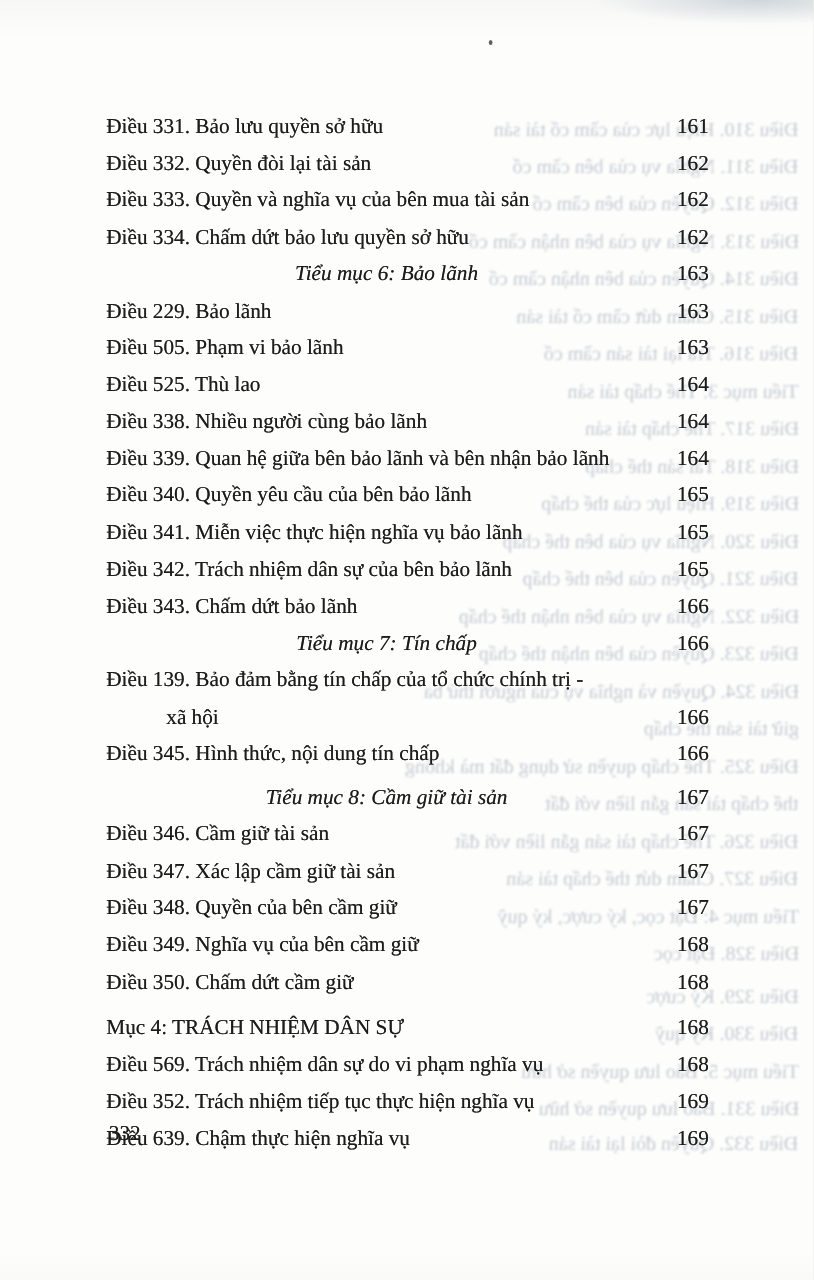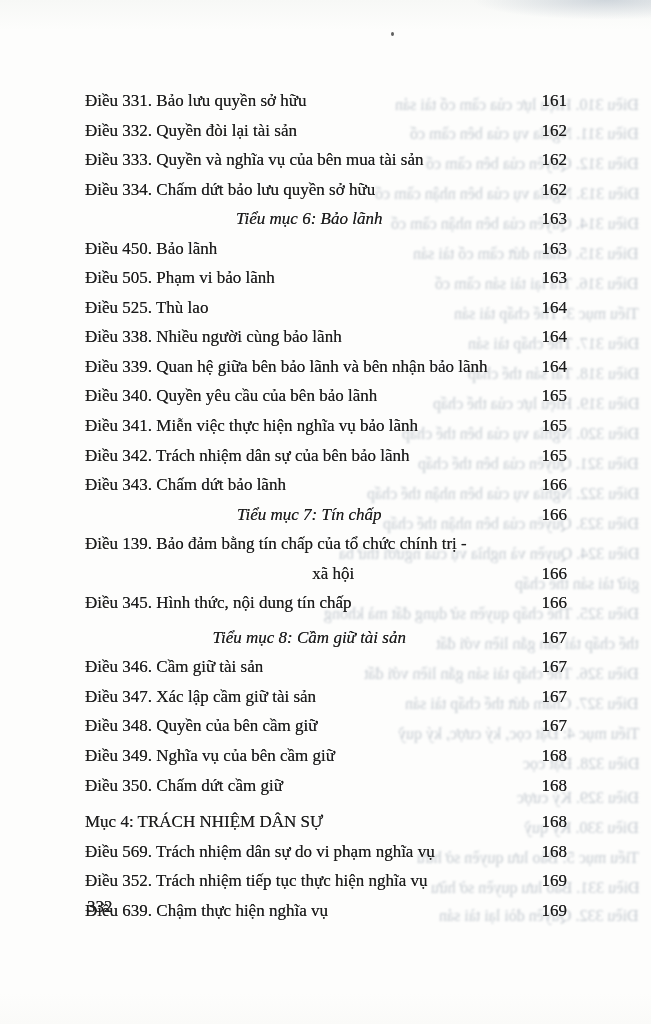--- a/index.html
+++ b/index.html
@@ -33,21 +33,21 @@
     left: 85px; top: 86px;
     width: 482px;
     z-index: 2;
   }
   .row { display: flex; font-size: 17px; line-height: 29.55px; }
   .row .txt {
     flex: 1; min-width: 0;
     text-shadow: 0 0 0.5px rgba(25, 25, 25, 0.75);
   }
   .row .line1, .row .line2 { display: block; white-space: nowrap; }
-  .row .line2 { padding-left: 48px; text-align: center; }
+  .row .line2 { padding-left: 48px; }
   .row .num {
     margin-left: 8px;
     align-self: flex-end;
     text-shadow: 0 0 0.5px rgba(25, 25, 25, 0.75);
   }
   .style-subsection .txt { font-style: italic; text-align: center; }
   .style-section { margin-top: 7px; }
   .toc .row:nth-child(18) { margin-top: 5px; }
   .footer {
     position: absolute;
@@ -132,21 +132,21 @@
         <span class="num">162</span>
       </div>
       <div class="row style-subsection">
         <span class="txt">
           <span class="line1">Tiểu mục 6: Bảo lãnh</span>
         </span>
         <span class="num">163</span>
       </div>
       <div class="row style-entry">
         <span class="txt">
-          <span class="line1">Điều 450. Bảo lãnh</span>
+          <span class="line1">Điều 229. Bảo lãnh</span>
         </span>
         <span class="num">163</span>
       </div>
       <div class="row style-entry">
         <span class="txt">
           <span class="line1">Điều 505. Phạm vi bảo lãnh</span>
         </span>
         <span class="num">163</span>
       </div>
       <div class="row style-entry">

